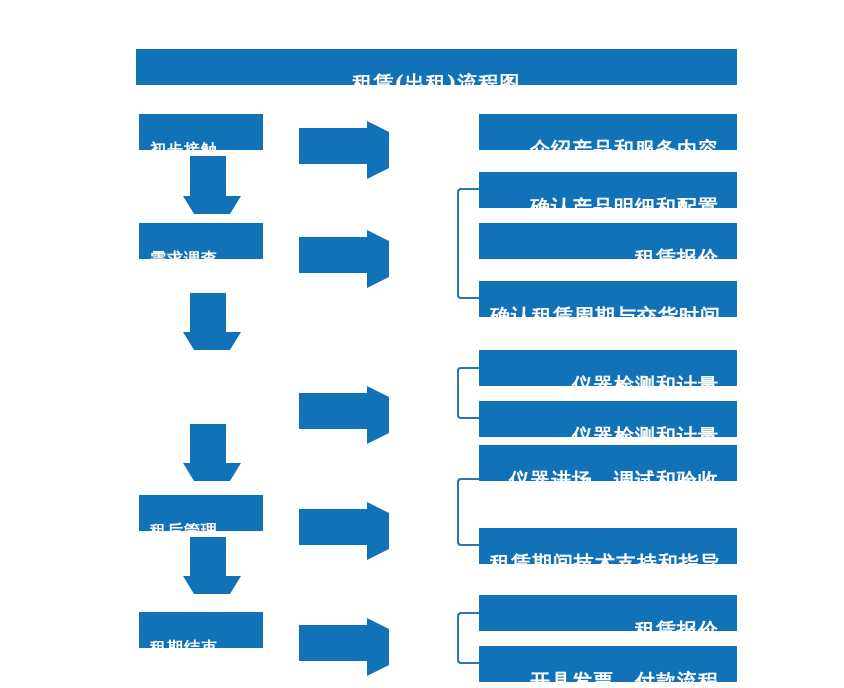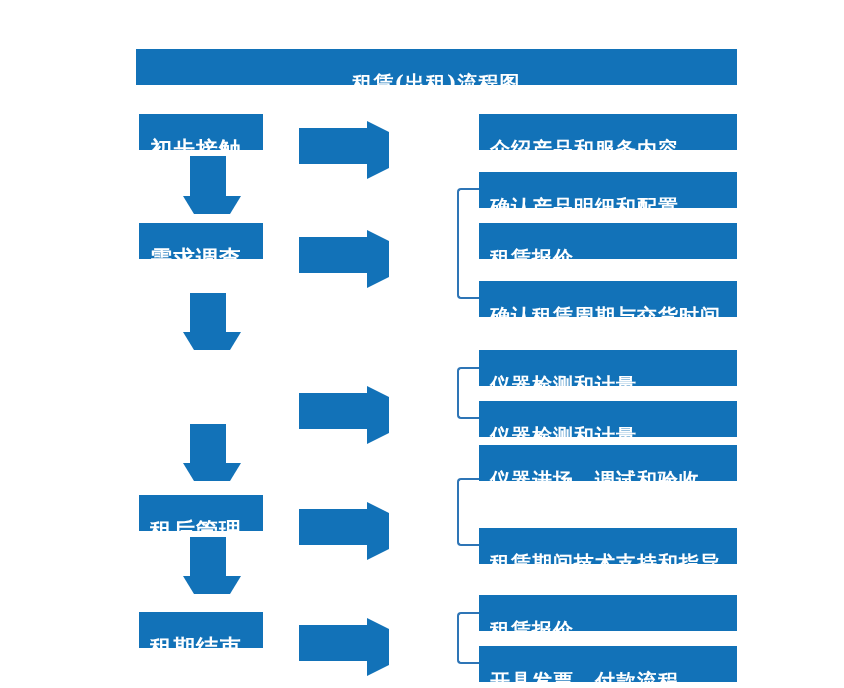--- a/index.html
+++ b/index.html
@@ -32,40 +32,41 @@
     line-height: 32px;
     letter-spacing: 1px;
   }
 
   .stage-box {
     position: absolute;
     left: 103px;
     width: 124px; height: 35px;
     background: var(--blue);
     color: var(--text);
-    font-size: 22px;
+    font-size: 16px;
     font-weight: bold;
     line-height: 35px;
     padding-left: 11px;
     letter-spacing: 1px;
     white-space: nowrap;
   }
 
   .detail-box {
     position: absolute;
     left: 443px;
     width: 258px; height: 35px;
     background: var(--blue);
     color: var(--text);
     font-size: 20px;
     font-weight: bold;
     line-height: 35px;
     padding-left: 11px;
     letter-spacing: 1px;
     white-space: nowrap;
+    text-align: right;
   }
 
   .harrow { position: absolute; left: 263px; width: 90px; height: 22px; }
   .harrow .shaft {
     position: absolute; left: 0; top: 7px;
     width: 68px; height: 8px; background: var(--blue);
   }
   .harrow .head {
     position: absolute; left: 68px; top: 0;
     width: 0; height: 0;

